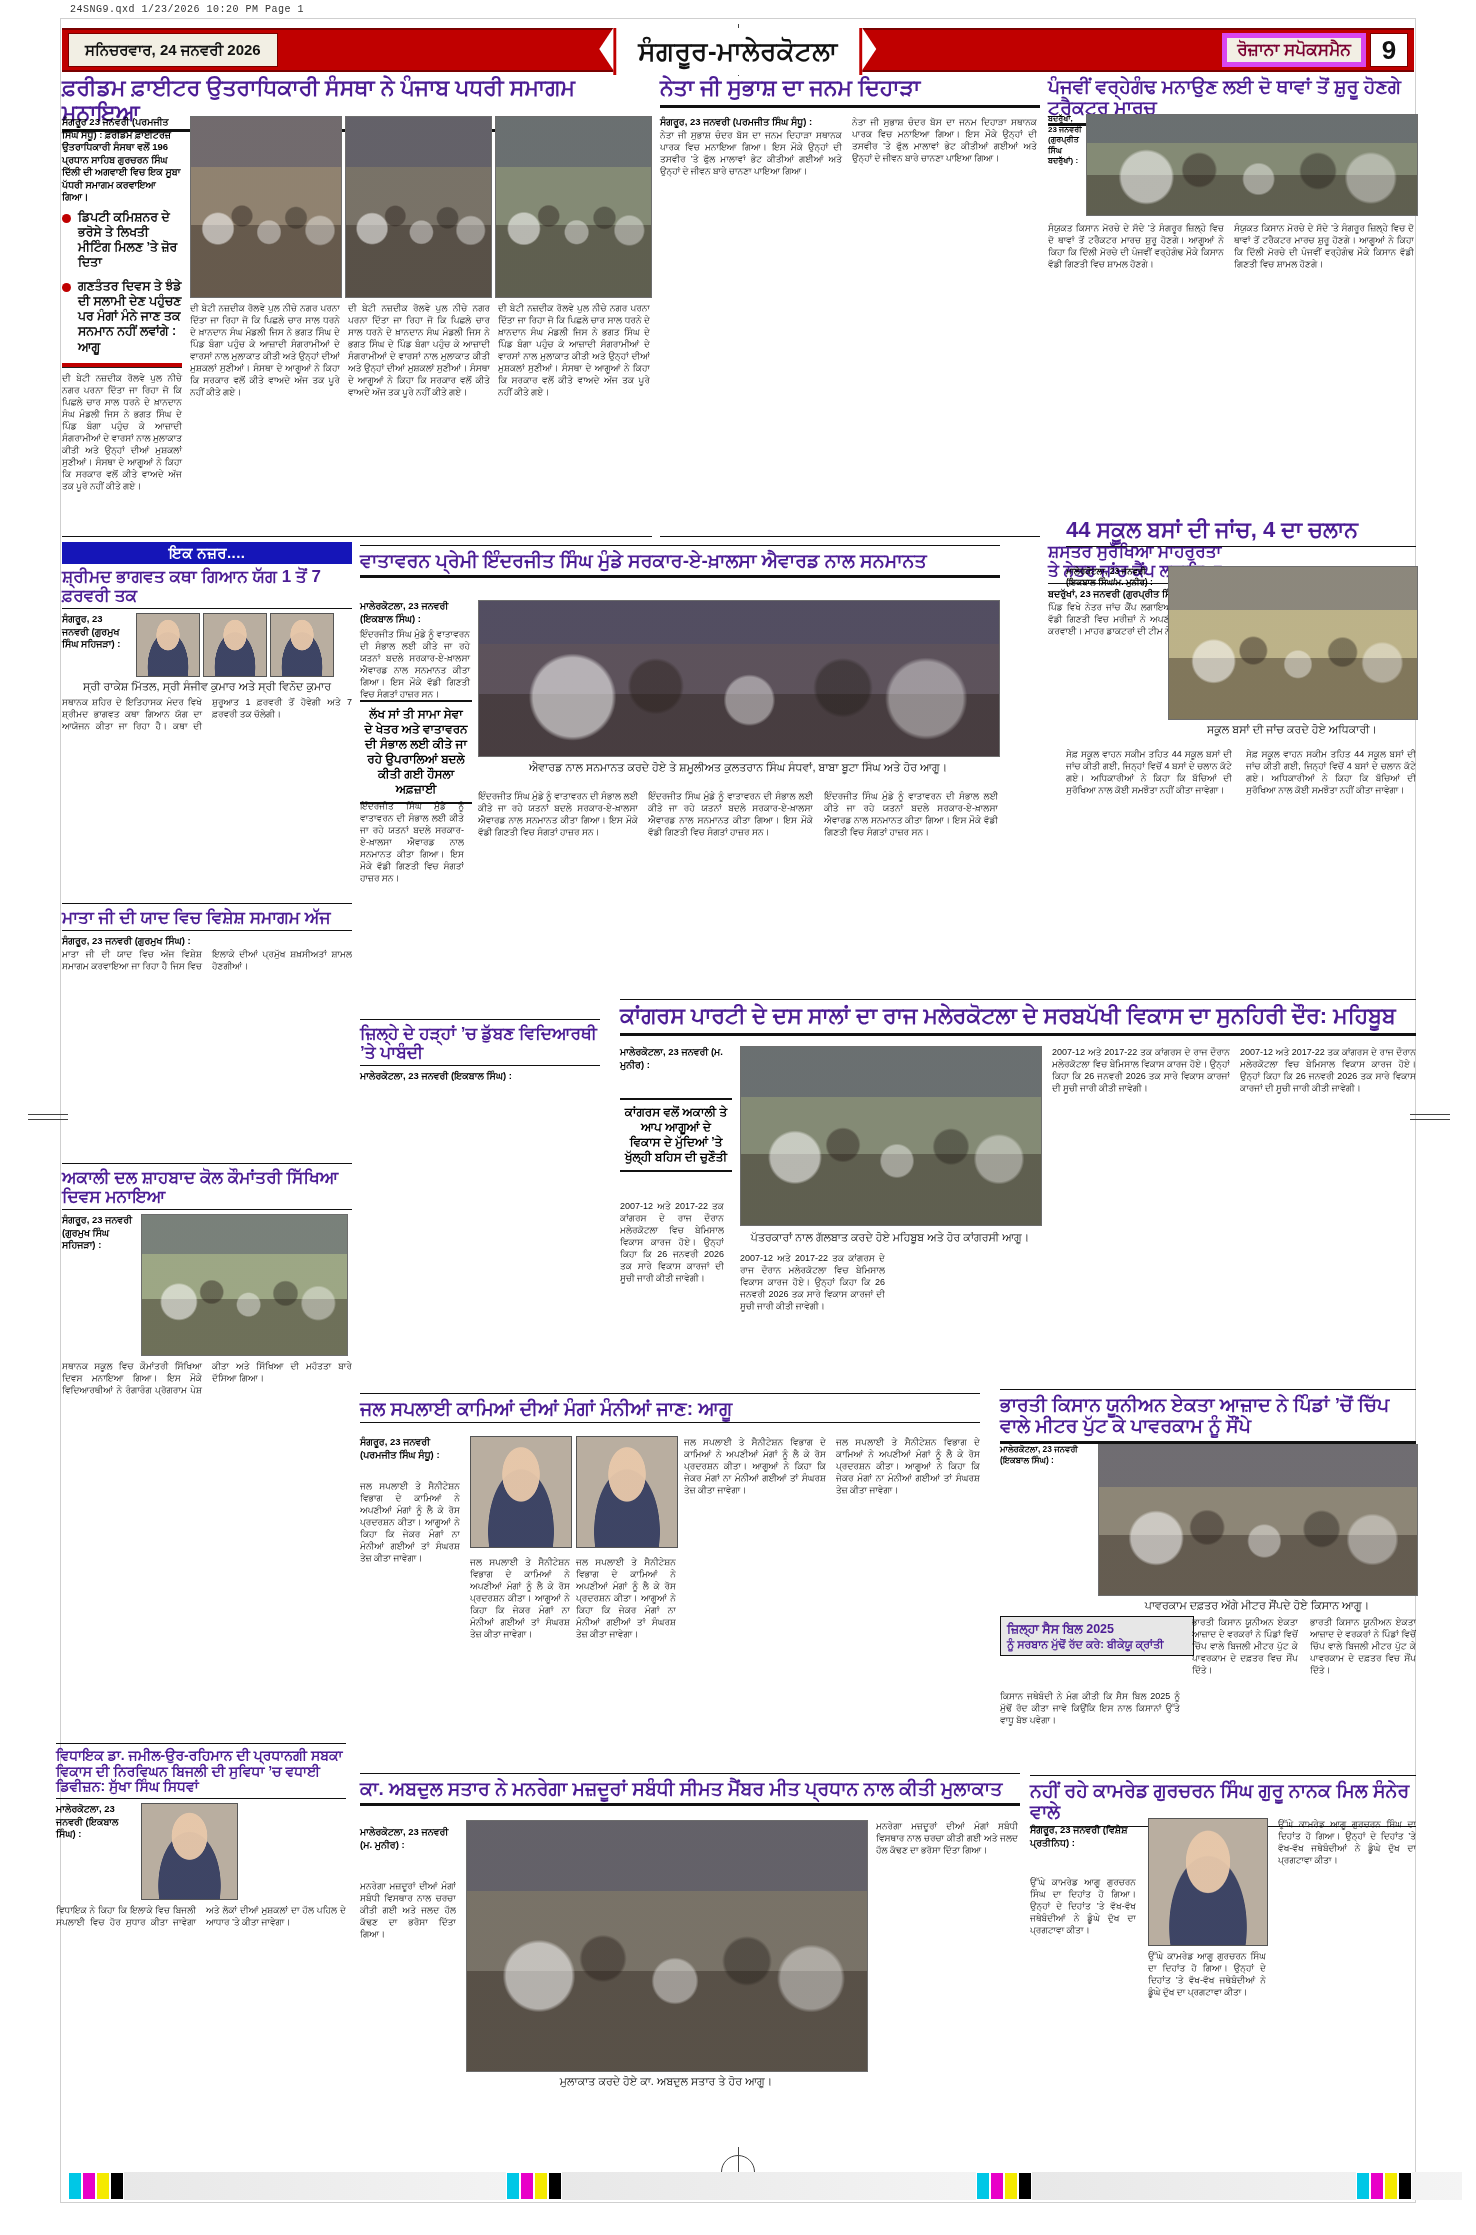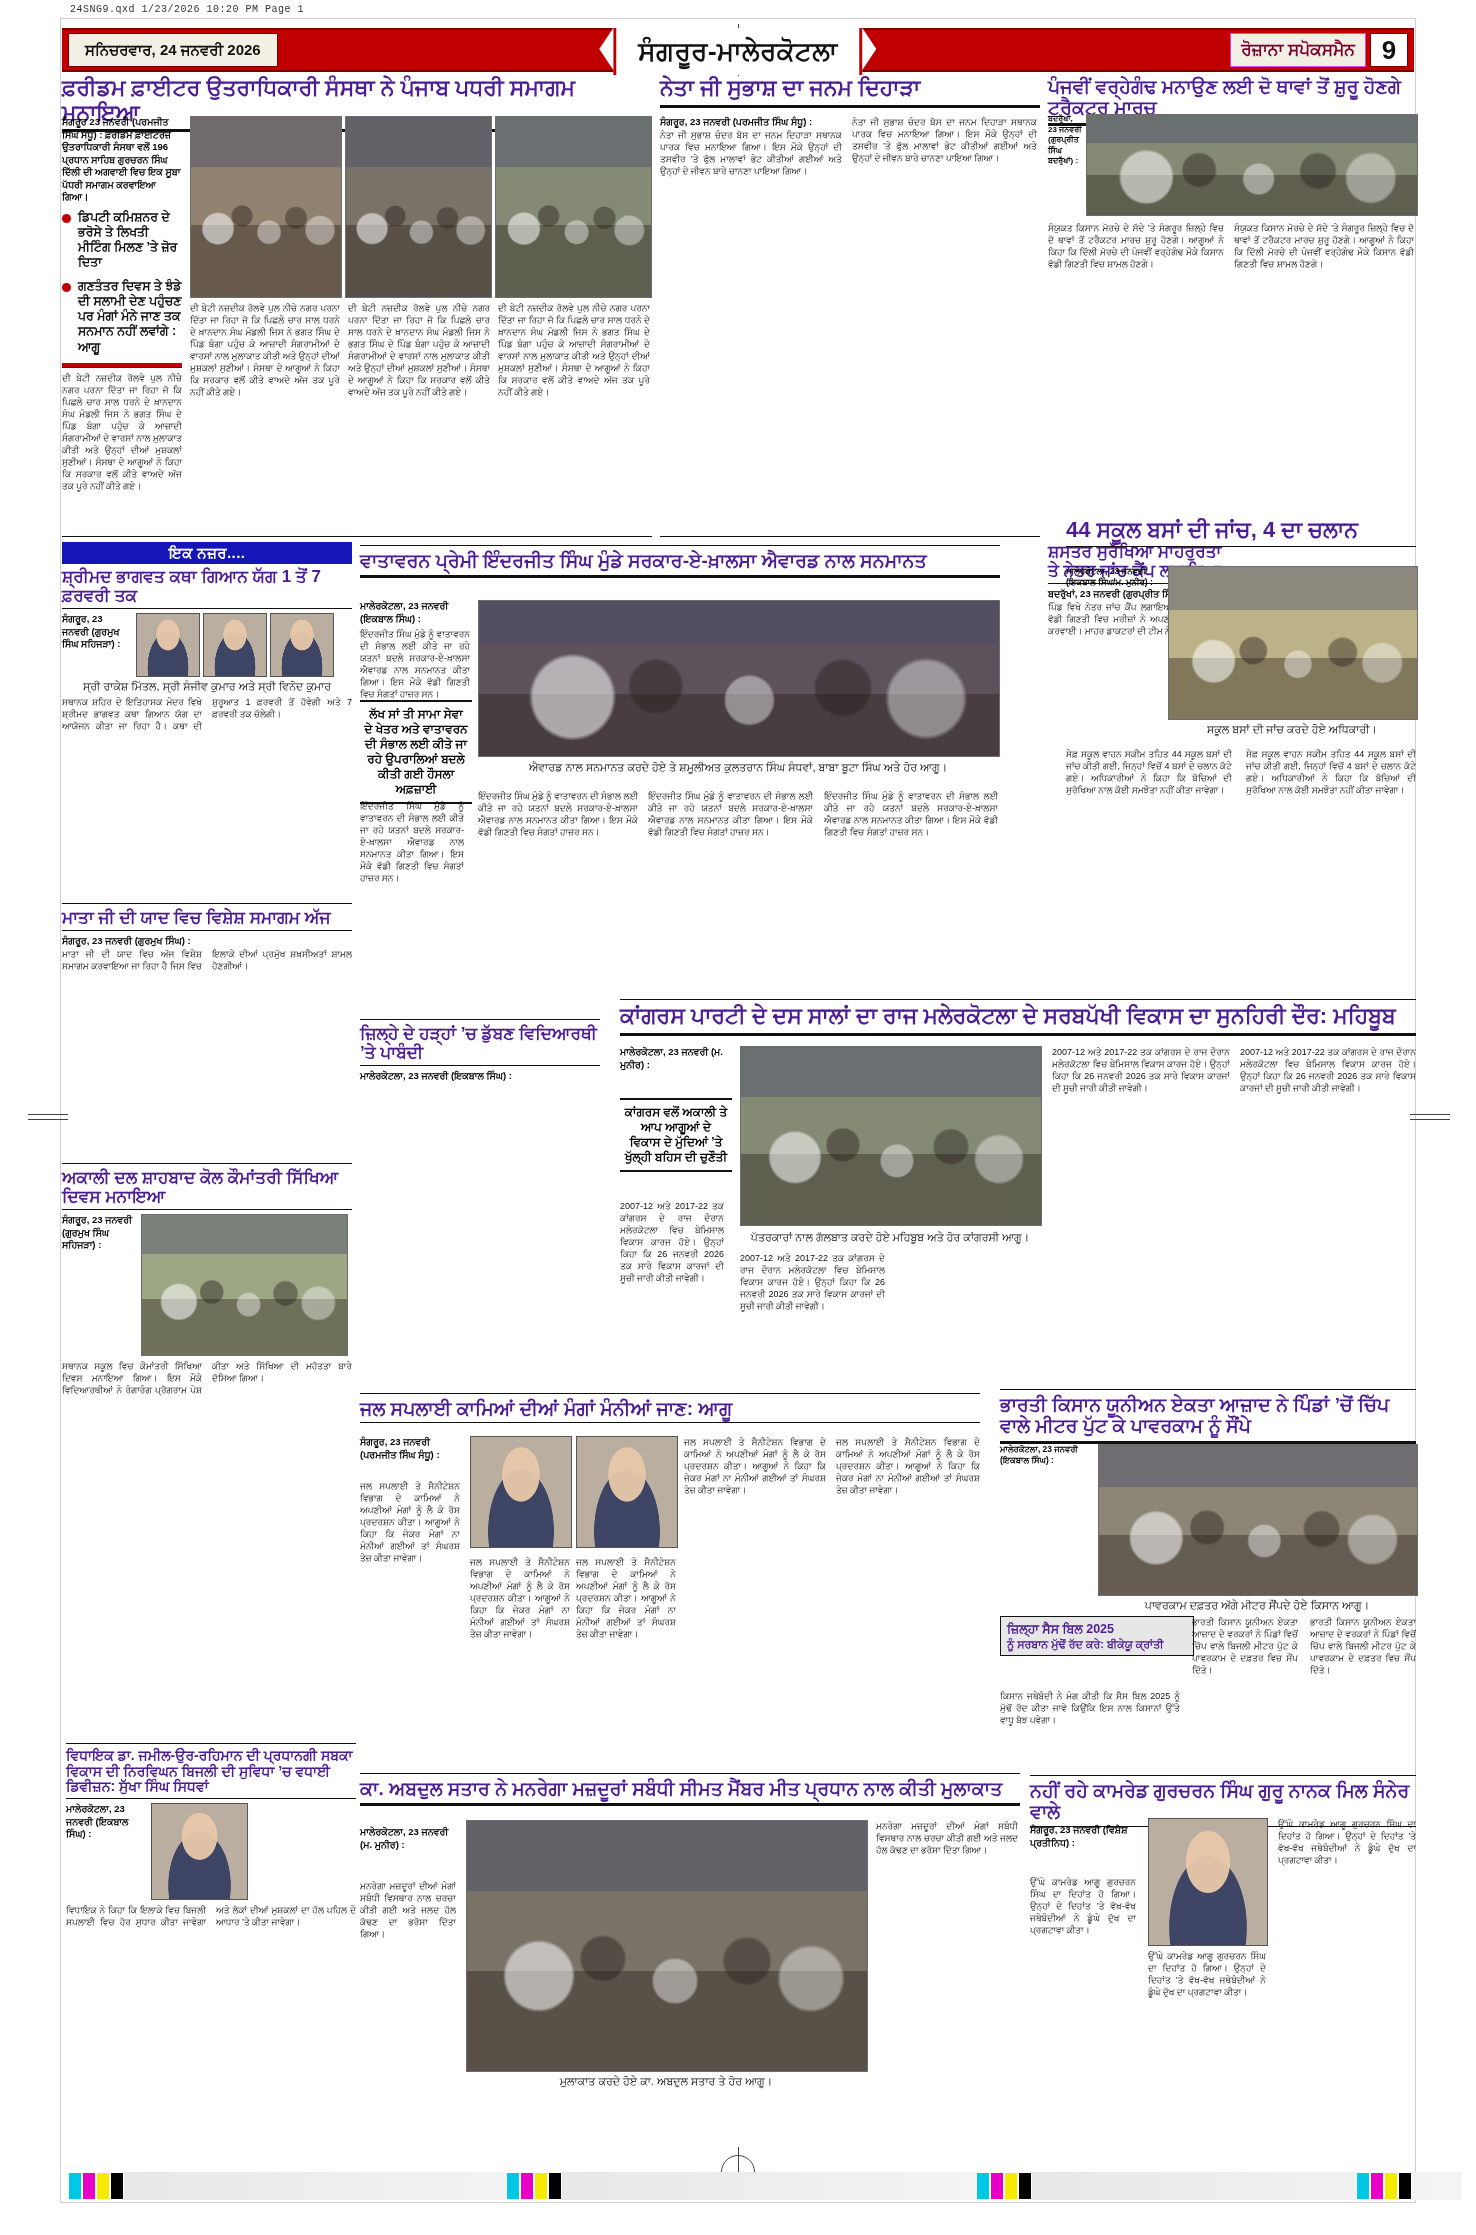--- a/index.html
+++ b/index.html
@@ -33,21 +33,21 @@
     display:flex;align-items:center;padding:12px 16px;font-size:15px;font-weight:bold;color:#111;}
   .mh-title{position:absolute;left:50%;transform:translateX(-50%);top:-2px;
     background:#fff;border-left:3px solid #c00000;border-right:3px solid #c00000;
     padding:2px 22px 3px;font-size:26px;font-weight:bold;color:#111;
     letter-spacing:.5px;height:42px;display:flex;align-items:center;}
   .mh-title:before,.mh-title:after{content:"";position:absolute;top:0;
     border-top:21px solid transparent;border-bottom:21px solid transparent;}
   .mh-title:before{left:-17px;border-right:14px solid #fff;}
   .mh-title:after{right:-17px;border-left:14px solid #fff;}
   .mh-right{margin-left:auto;display:flex;align-items:stretch;}
-  .mh-brand{margin:3px 0;background:#f2efe4;border:1px solid #d946ef;color:#7a0030;
+  .mh-brand{margin:3px 0;background:#f2efe4;border:5px solid #d946ef;color:#7a0030;
     display:flex;align-items:center;padding:0 10px;font-size:17px;font-weight:bold;}
   .mh-page{margin:3px 6px 3px 4px;background:#fff;border:1px solid #7a0000;
     width:36px;display:flex;align-items:center;justify-content:center;
     font-size:26px;font-weight:bold;color:#111;}
 
   
   .hl{font-weight:bold;color:#4c1d95;line-height:1.12;}
   .hl-xl{font-size:22px;}
   .hl-lg{font-size:19px;}
   .hl-md{font-size:17px;}
@@ -215,21 +215,21 @@
     <div class="rule-thin"></div>
     <div class="hl hl-md">ਅਕਾਲੀ ਦਲ ਸ਼ਾਹਬਾਦ ਕੋਲ ਕੌਮਾਂਤਰੀ ਸਿੱਖਿਆ ਦਿਵਸ ਮਨਾਇਆ</div>
     <div class="rule-thin"></div>
     <div style="display:flex;gap:5px;">
       <div class="dateline" style="width:74px;flex:none;">ਸੰਗਰੂਰ, 23 ਜਨਵਰੀ (ਗੁਰਮੁਖ ਸਿੰਘ ਸਹਿਜੜਾ) :</div>
       <div class="photo ph-school" style="width:205px;height:140px;"></div>
     </div>
     <div class="body" style="margin-top:4px;column-count:2;column-gap:10px;height:430px;overflow:hidden;">ਸਥਾਨਕ ਸਕੂਲ ਵਿਚ ਕੌਮਾਂਤਰੀ ਸਿੱਖਿਆ ਦਿਵਸ ਮਨਾਇਆ ਗਿਆ। ਇਸ ਮੌਕੇ ਵਿਦਿਆਰਥੀਆਂ ਨੇ ਰੰਗਾਰੰਗ ਪ੍ਰੋਗਰਾਮ ਪੇਸ਼ ਕੀਤਾ ਅਤੇ ਸਿੱਖਿਆ ਦੀ ਮਹੱਤਤਾ ਬਾਰੇ ਦੱਸਿਆ ਗਿਆ।</div>
   </div>
 
-  <div class="col" style="left:66px;top:1740px;width:290px;">
+  <div class="col" style="left:56px;top:1740px;width:290px;">
     <div class="rule-thin"></div>
     <div class="hl" style="font-size:14px;">ਵਿਧਾਇਕ ਡਾ. ਜਮੀਲ-ਉਰ-ਰਹਿਮਾਨ ਦੀ ਪ੍ਰਧਾਨਗੀ ਸਬਕਾ ਵਿਕਾਸ ਦੀ ਨਿਰਵਿਘਨ ਬਿਜਲੀ ਦੀ ਸੁਵਿਧਾ ’ਚ ਵਧਾਈ ਡਿਵੀਜ਼ਨ: ਸੁੱਖਾ ਸਿੰਘ ਸਿਧਵਾਂ</div>
     <div class="rule-thin"></div>
     <div style="display:flex;gap:5px;margin-top:3px;">
       <div class="dateline" style="width:80px;flex:none;">ਮਾਲੇਰਕੋਟਲਾ, 23 ਜਨਵਰੀ (ਇਕਬਾਲ ਸਿੰਘ) :</div>
       <div class="portrait" style="width:95px;height:95px;"></div>
     </div>
     <div class="body" style="margin-top:4px;column-count:2;column-gap:10px;height:300px;overflow:hidden;">ਵਿਧਾਇਕ ਨੇ ਕਿਹਾ ਕਿ ਇਲਾਕੇ ਵਿਚ ਬਿਜਲੀ ਸਪਲਾਈ ਵਿਚ ਹੋਰ ਸੁਧਾਰ ਕੀਤਾ ਜਾਵੇਗਾ ਅਤੇ ਲੋਕਾਂ ਦੀਆਂ ਮੁਸ਼ਕਲਾਂ ਦਾ ਹੱਲ ਪਹਿਲ ਦੇ ਆਧਾਰ ’ਤੇ ਕੀਤਾ ਜਾਵੇਗਾ।</div>
   </div>
 

